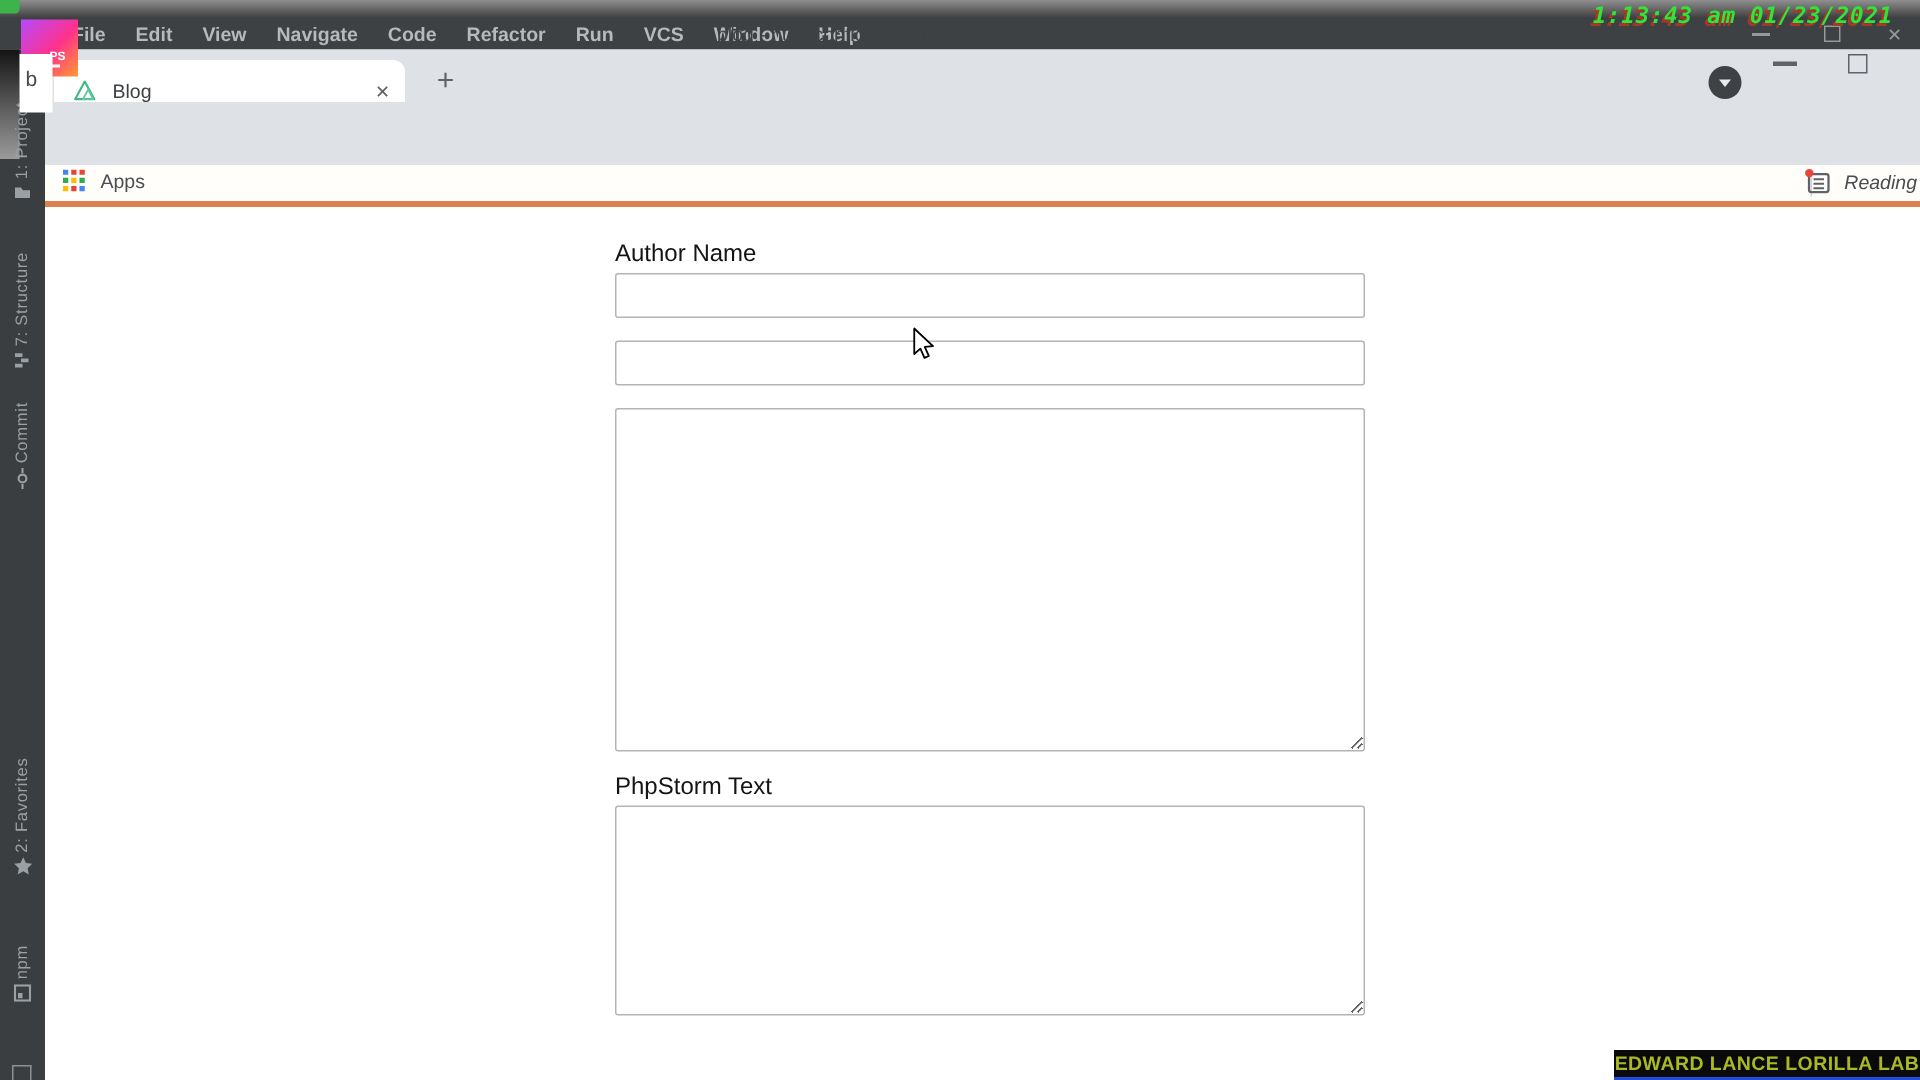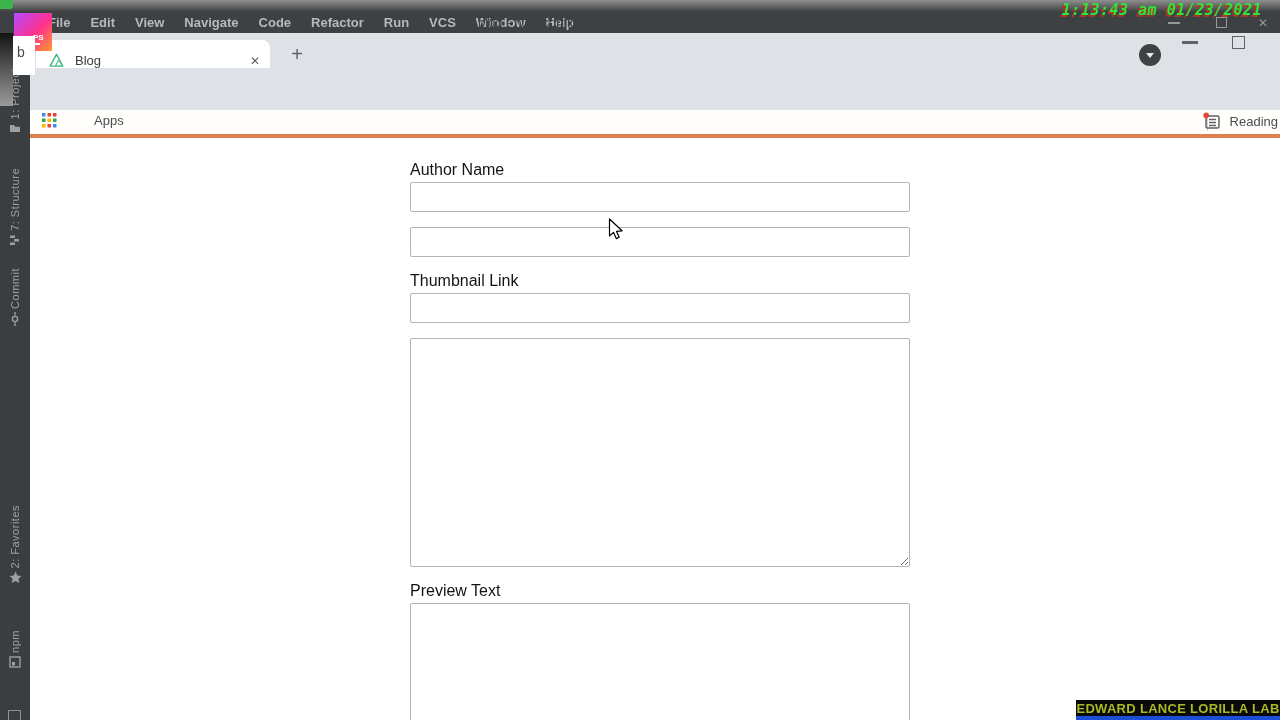--- a/index.html
+++ b/index.html
@@ -68,24 +68,24 @@
   #toolbar { position:absolute; left:0; top:35px; width:1250px; height:42px; background:#fff; }
   .tb-icon { position:absolute; top:12px; }
   #url-text { position:absolute; left:140px; top:12px; font-size:15px; color:#2a2d31; }
   #star-icon { position:absolute; left:1177px; top:11px; }
   #avatar { position:absolute; left:1213px; top:9px; width:25px; height:25px;
             border-radius:50%; background:#1b6fd2; color:#fff; font-size:13px;
             font-weight:bold; text-align:center; line-height:25px; }
 
   #bookmarks-bar { position:absolute; left:0; top:77px; width:1250px; height:24px;
                    background:#fffefa; }
-  #apps-item { position:absolute; left:12px; top:3px; display:flex; align-items:flex-start;gap:27px; }
+  #apps-item { position:absolute; left:12px; top:3px; display:flex; align-items:flex-start; }
   #apps-label { font-size:13px; color:#4a4d51; margin-left:10px; }
   #bm-divider { position:absolute; right:72px; top:3px; width:1px; height:18px; background:#d4d4d4; }
-  #reading-item { position:absolute; right:2px; top:2px; display:flex; align-items:center; }
+  #reading-item { position:absolute; right:2px; top:2px; display:flex; align-items:center;font-style:italic; }
   #reading-label { font-size:13px; color:#4a4d51; margin-left:8px; }
 
   #orange-line { position:absolute; left:0; top:101px; width:1250px; height:4px;
                  background:#dd8050; }
   #page-content { position:absolute; left:0; top:105px; width:1250px; height:582px;
                   background:#fff; }
 
   
   #form { position:absolute; left:410px; top:161px; width:500px; }
   .fg label { display:block; font-size:16px; line-height:18px; color:#141414;
@@ -96,21 +96,21 @@
   .fg input { height:30px; }
   #content-textarea { height:229px; resize:vertical; }
   #preview-textarea { height:140px; resize:vertical; }
 
   
   #timestamp { position:absolute; right:18px; top:1px; z-index:10;
                font-family:"DejaVu Sans Mono", monospace; font-weight:bold;
                font-style:italic; font-size:15px; color:#2fe637;
                text-shadow:-2px 2px 0 #a8372a; letter-spacing:0.5px; }
   #watermark { position:absolute; left:1076px; top:700px; width:204px; height:20px;
-               background:#0a0a0a; border-bottom:4px solid #1d4ed8; z-index:10;
+               background:#0a0a0a; border-bottom:2px solid #1d4ed8; z-index:10;
                color:#a9b823; font-size:13px; font-weight:bold; letter-spacing:0.3px;
                line-height:17px; text-align:center; }
   #cursor { position:absolute; left:608px; top:218px; z-index:20; }
 </style>
 </head>
 <body>
 
 <div id="top-strip"></div>
 <div id="green-chip"></div>
 <div id="ide-menubar"></div>
@@ -238,28 +238,24 @@
 
 <div id="form">
   <div class="fg">
     <label>Author Name</label>
     <input type="text" style="">
   </div>
   <div class="fg">
     <input type="text" style="">
   </div>
   <div class="fg">
-    <label>Thumbnail Link</label>
-    <input type="text" style="">
-  </div>
-  <div class="fg">
     <textarea id="content-textarea" style=""></textarea>
   </div>
   <div class="fg">
-    <label>Preview Text</label>
+    <label>PhpStorm Text</label>
     <textarea id="preview-textarea" style=""></textarea>
   </div>
 </div>
 
 <div id="timestamp">1:13:43 am 01/23/2021</div>
 <div id="watermark">EDWARD LANCE LORILLA LAB</div>
 <svg id="cursor" width="18" height="24" viewBox="0 0 18 24">
     <path d="M1.5 1 L1.5 18 L5.6 14.4 L8.3 20.6 L11.2 19.3 L8.5 13.3 L14 12.8 Z" fill="#fff" stroke="#000" stroke-width="1.2" stroke-linejoin="round"></path>
   </svg>
 

